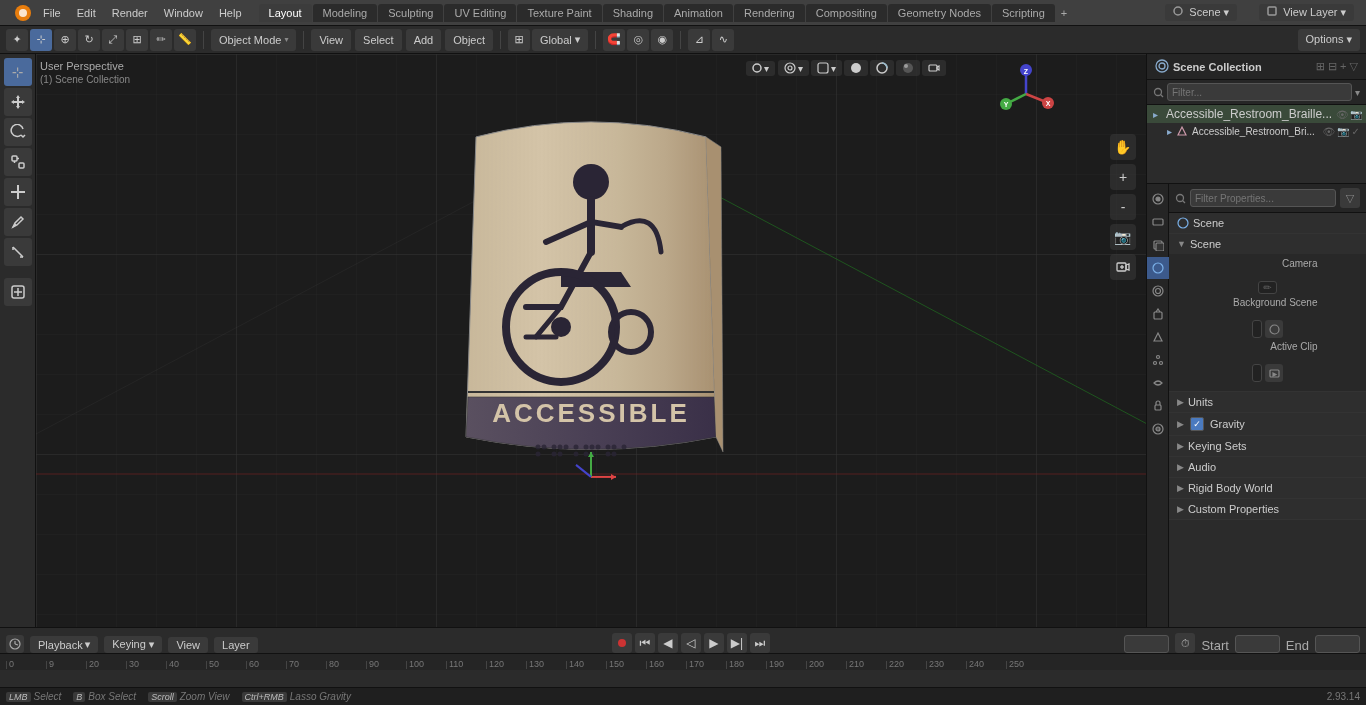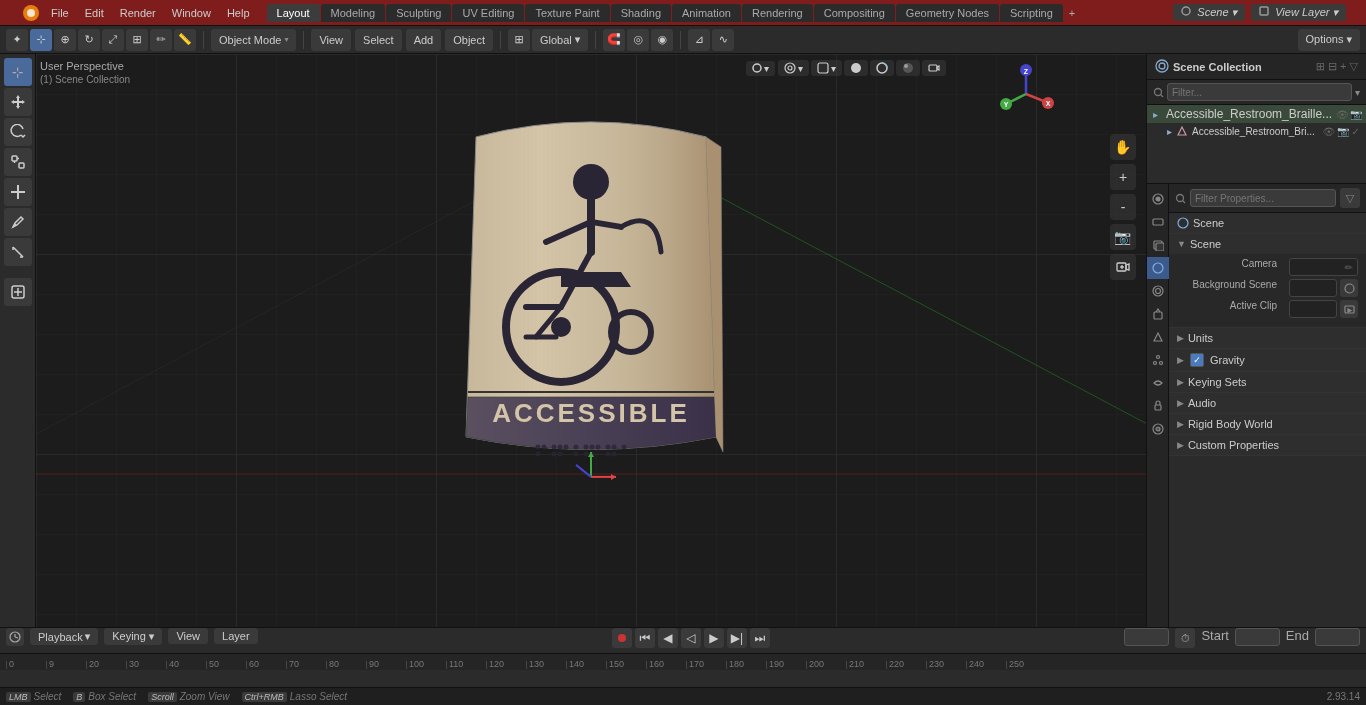--- a/index.html
+++ b/index.html
@@ -11,23 +11,23 @@
       font-family: 'Segoe UI', Arial, sans-serif;
       font-size: 11px;
       color: #cccccc;
     }
 
     
     #top-menubar {
       display: flex;
       align-items: center;
       height: 26px;
-      background: #7f1d1d;
+      background: #404040;
       border-bottom: 1px solid #111;
-      padding: 0 20px;
+      padding: 0 12px;
       gap: 2px;
       position: absolute;
       top: 0; left: 0; right: 0;
     }
     .menu-item {
       padding: 2px 7px;
       cursor: pointer;
       border-radius: 3px;
       font-size: 11px;
       color: #ccc;
@@ -52,22 +52,21 @@
     }
     .workspace-add {
       padding: 2px 5px;
       color: #aaa;
       cursor: pointer;
     }
     .top-right {
       margin-left: auto;
       display: flex;
       align-items: flex-start;
-      gap: 6px;
-      font-style: italic;
+      gap: 22px;
     }
     .top-right-item {
       padding: 2px 8px;
       border-radius: 3px;
       font-size: 11px;
       color: #ccc;
       cursor: pointer;
       background: #3a3a3a;
     }
 
@@ -285,22 +284,24 @@
       color: #ccc;
       gap: 4px;
     }
     .prop-section-header .arrow { color: #888; font-size: 9px; }
     .prop-section-content {
       padding: 4px 8px 6px;
       background: #282828;
     }
     .prop-row {
       display: flex;
+      align-items: center;
       margin-bottom: 3px;
       gap: 12px;
+      flex-direction: column;
     }
     .prop-label {
       width: 100px;
       font-size: 10px;
       color: #aaa;
       text-align: right;
       flex-shrink: 0;
     }
     .prop-field {
       flex: 1;
@@ -396,21 +397,21 @@
       position: absolute;
       bottom: 0;
       left: 0;
       right: 0;
       height: 60px;
       background: #2b2b2b;
       border-top: 1px solid #111;
     }
     #timeline-controls {
       display: flex;
-      align-items: flex-start;
+      align-items: flex-end;
       height: 26px;
       padding: 0 6px;
       gap: 6px;
       border-bottom: 1px solid #111;
     }
     .timeline-btn {
       padding: 2px 8px;
       background: #3a3a3a;
       border-radius: 3px;
       font-size: 11px;
@@ -1202,18 +1203,18 @@
   <div class="status-item">
     <span class="status-key">B</span>
     <span>Box Select</span>
   </div>
   <div class="status-item">
     <span class="status-key">Scroll</span>
     <span>Zoom View</span>
   </div>
   <div class="status-item">
     <span class="status-key">Ctrl+RMB</span>
-    <span>Lasso Select</span>
+    <span>Lasso Gravity</span>
   </div>
   <div class="status-right">
     <span>2.93.14</span>
   </div>
 </div>
 
 </body></html>

